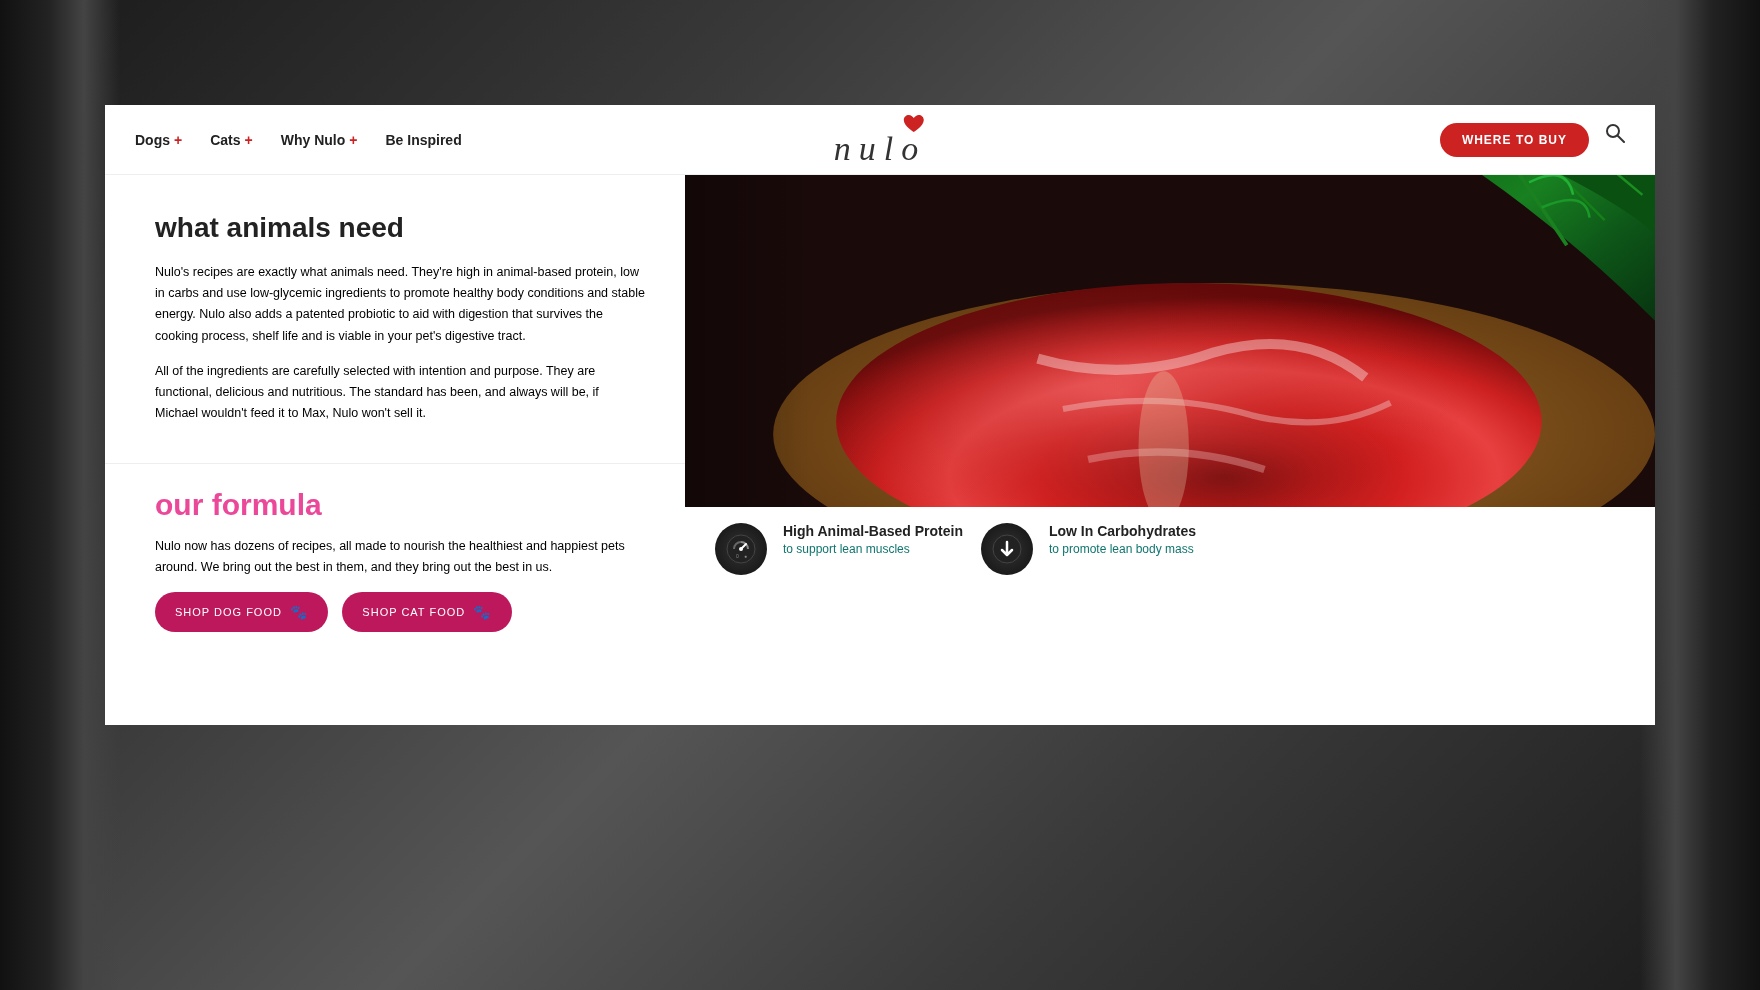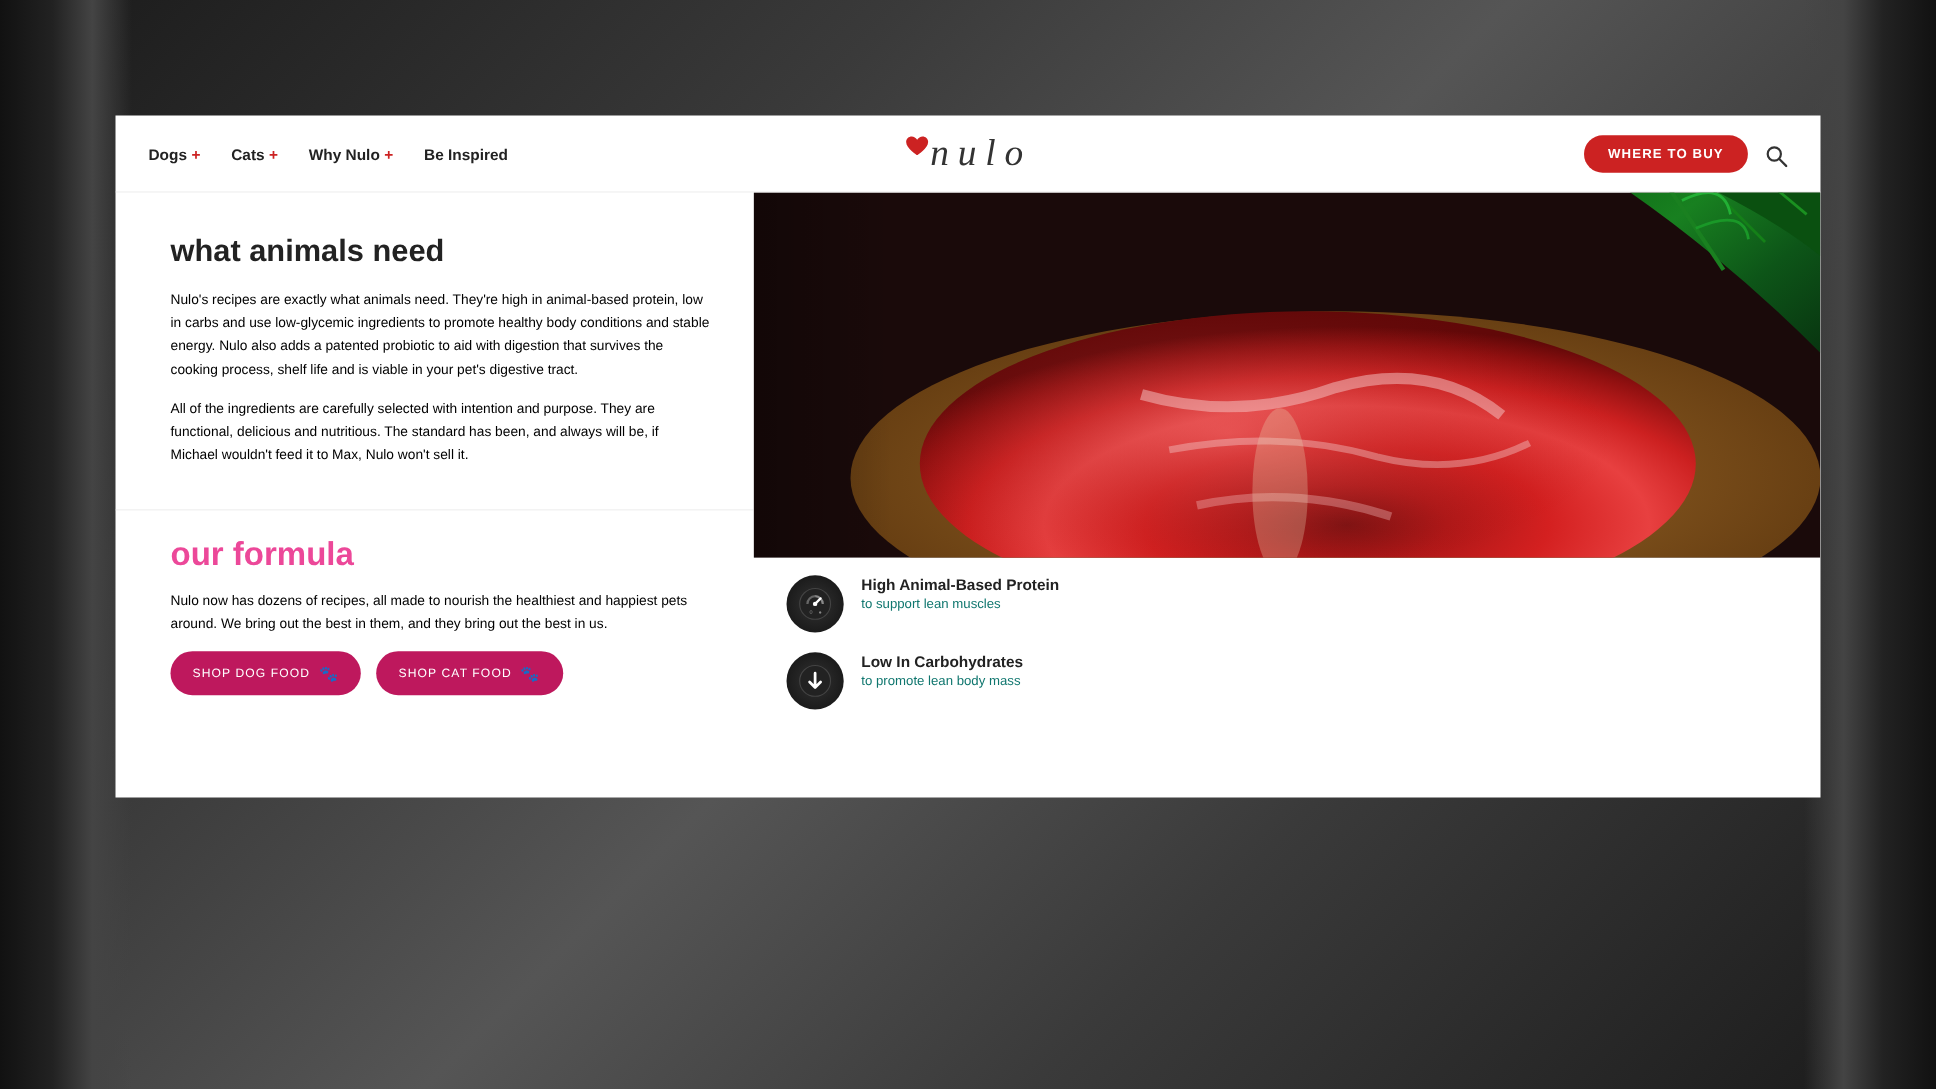--- a/index.html
+++ b/index.html
@@ -90,21 +90,21 @@
       position: absolute;
       left: 50%;
       transform: translateX(-50%);
       display: flex;
       flex-direction: column;
       align-items: center;
     }
 
     .nav-right {
       display: flex;
-      align-items: flex-end;
+      align-items: flex-start;
       gap: 16px;
     }
 
     .where-to-buy-btn {
       background: #cc2222;
       color: #fff;
       border: none;
       border-radius: 25px;
       padding: 10px 22px;
       font-size: 12px;
@@ -213,22 +213,22 @@
     }
 
     .feature-subtitle {
       font-size: 12px;
       color: #0f766e;
     }
 
     
     .nulo-logo-wrapper {
       display: flex;
-      flex-direction: row;
-      align-items: flex-start;
+      flex-direction: column;
+      align-items: flex-end;
       line-height: 1;
     }
 
     .nulo-heart {
       width: 24px;
       height: 20px;
       position: relative;
       margin-bottom: -2px;
     }
 
@@ -373,21 +373,21 @@
           <rect x="0" y="0" width="100" height="332" fill="url(#leftShadow)" opacity="0.5"></rect>
           <defs>
             <linearGradient id="leftShadow" x1="0%" y1="0%" x2="100%" y2="0%">
               <stop offset="0%" stop-color="#000" stop-opacity="0.6"></stop>
               <stop offset="100%" stop-color="#000" stop-opacity="0"></stop>
             </linearGradient>
           </defs>
         </svg>
       </div>
 
-      <div style="padding: 16px 30px; display:flex; flex-direction:column; gap: 18px; overflow:hidden;">
+      <div style="padding: 16px 30px; display:flex; flex-direction:row; gap: 18px; overflow:hidden;">
 
         <div class="feature-item">
           <div class="feature-icon feature-icon-protein">
             <svg width="34" height="34" viewBox="0 0 34 34">
               <circle cx="17" cy="17" r="14" fill="#222" stroke="#444" stroke-width="1"></circle>
               <path d="M17 10 A7 7 0 0 1 24 17" stroke="#888" stroke-width="2" fill="none"></path>
               <path d="M10 17 A7 7 0 0 1 17 10" stroke="#666" stroke-width="2" fill="none"></path>
               <line x1="17" y1="17" x2="22" y2="12" stroke="#fff" stroke-width="2" stroke-linecap="round"></line>
               <circle cx="17" cy="17" r="2" fill="#fff"></circle>
               <text x="12" y="26" font-size="5" fill="#888">0</text>

